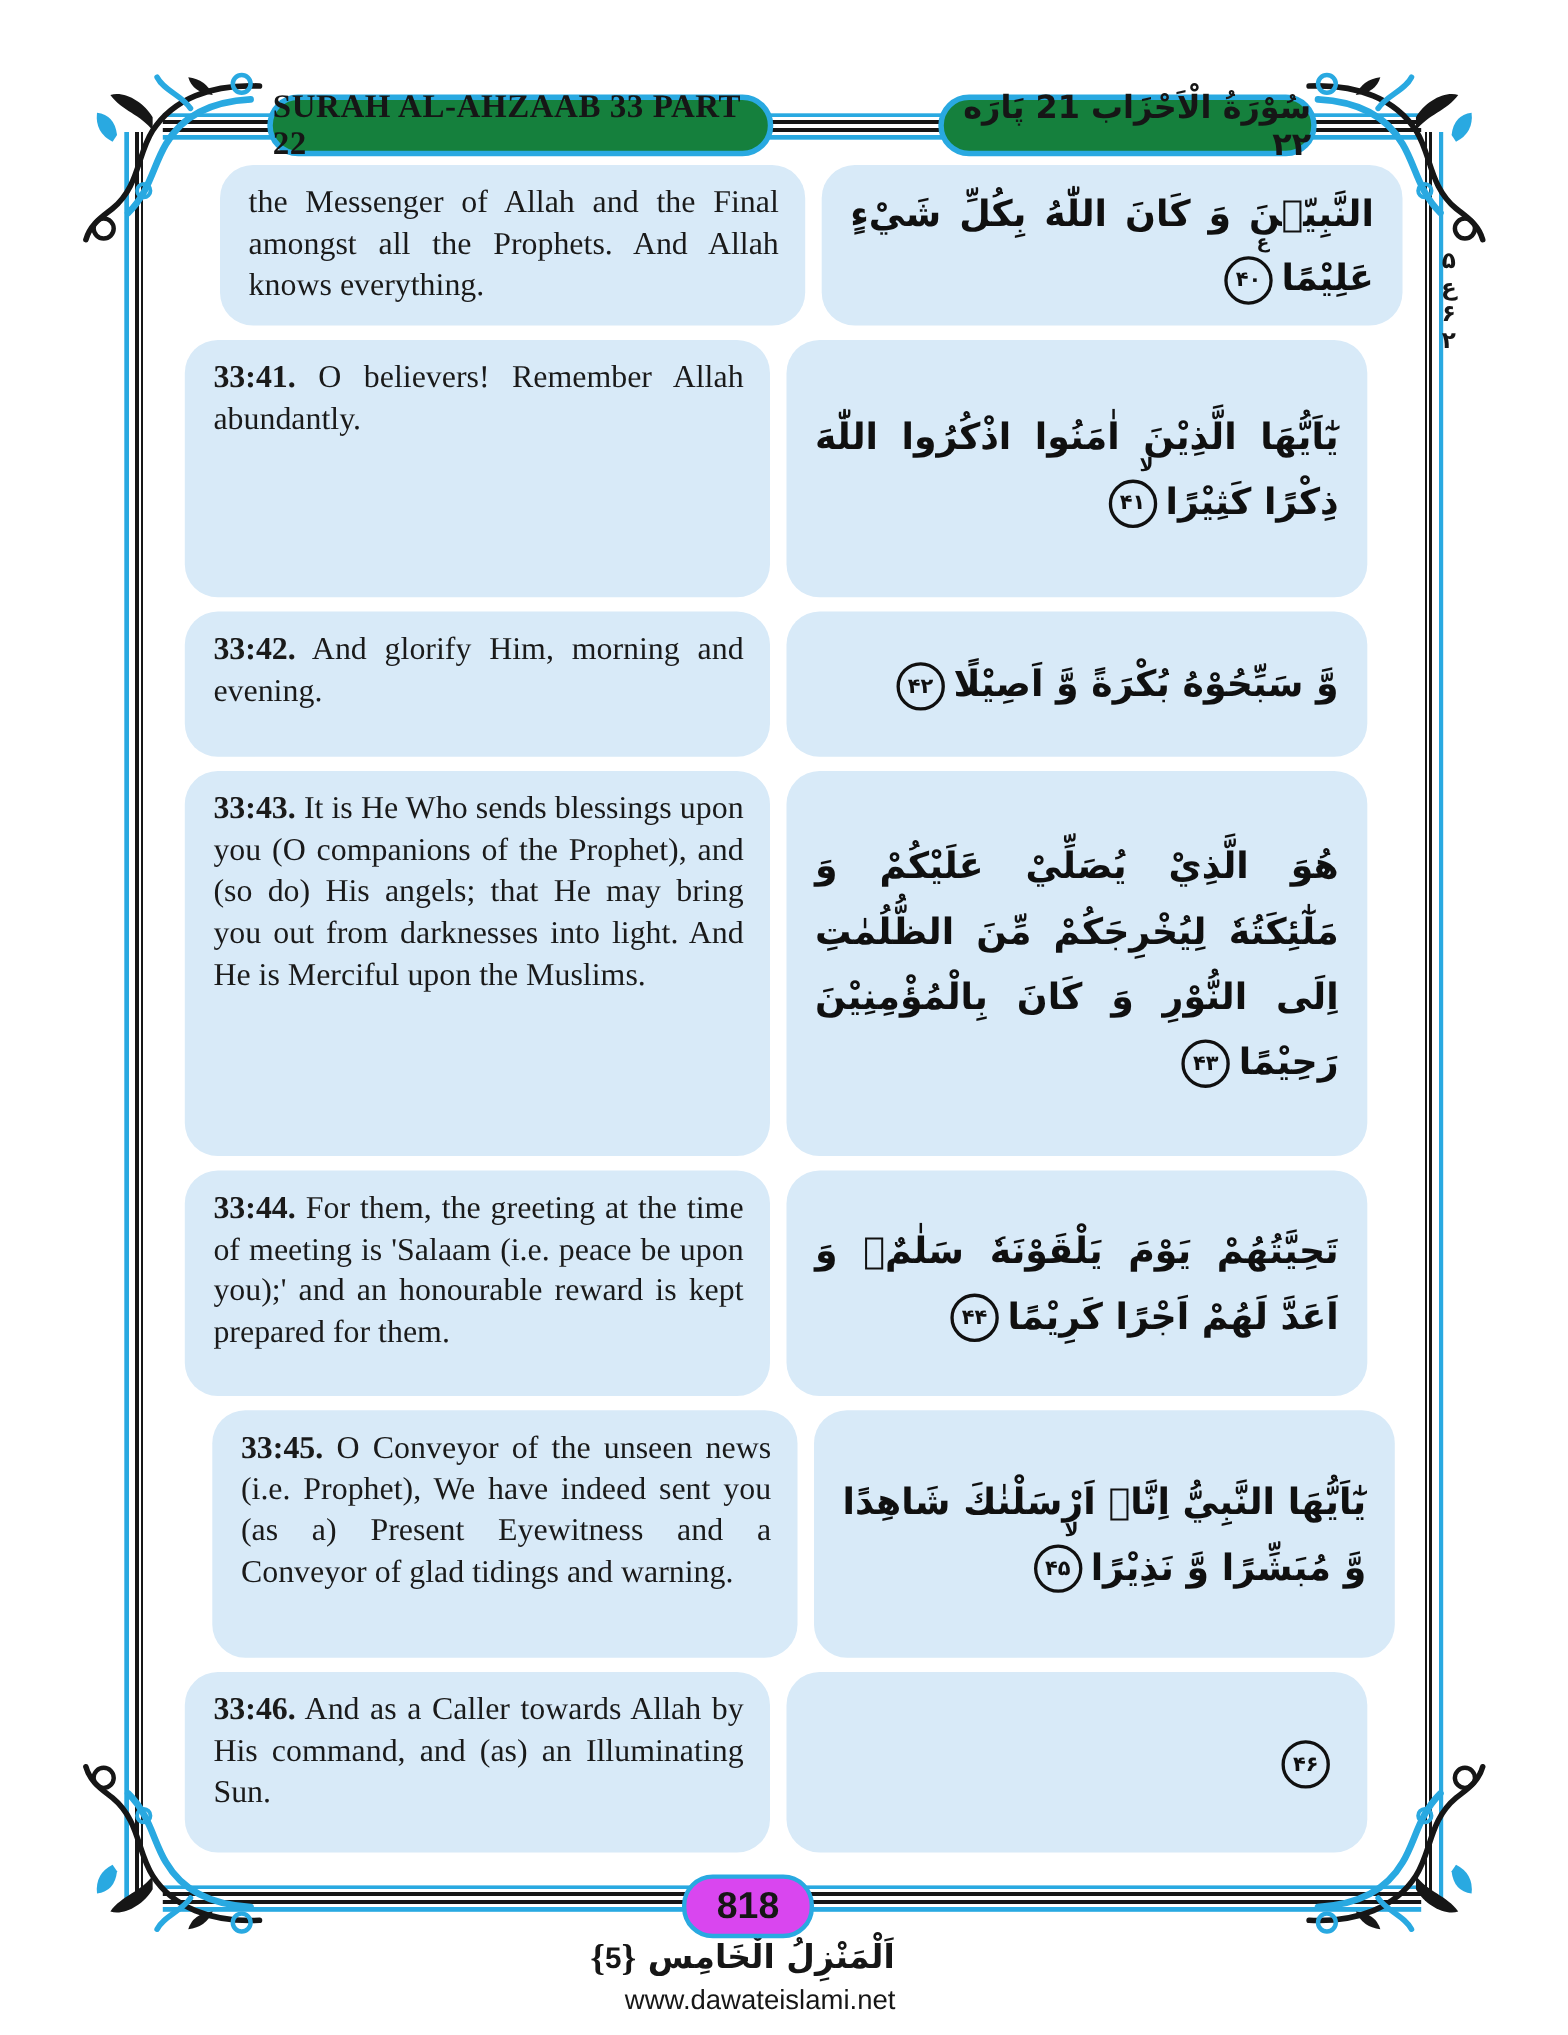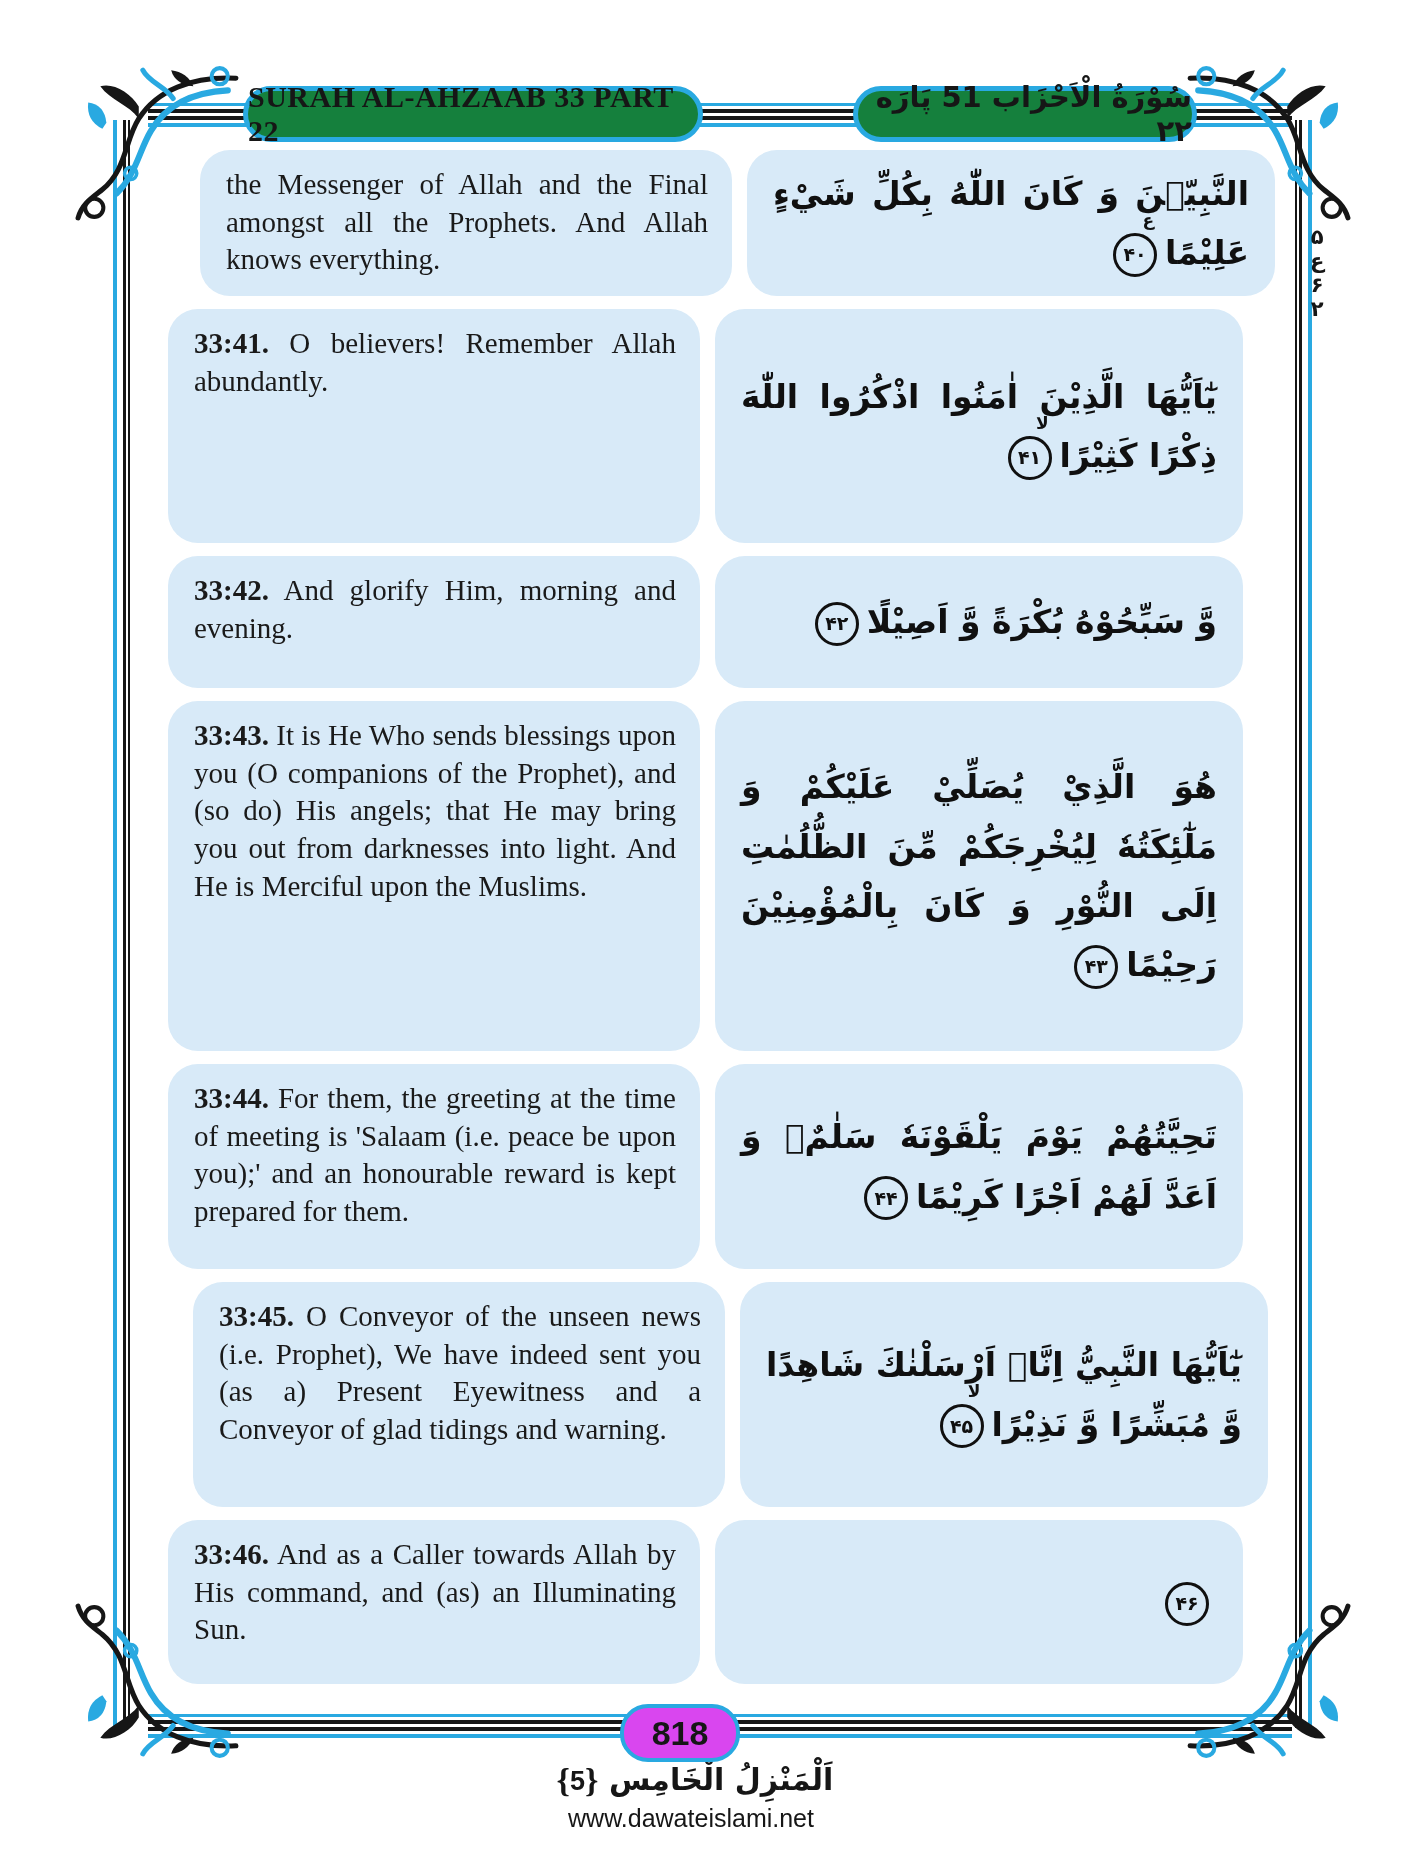--- a/index.html
+++ b/index.html
@@ -53,21 +53,21 @@
   .ayah-num{display:inline-flex;align-items:center;justify-content:center;width:38px;height:38px;
     border:3px solid #101010;border-radius:50%;font-size:19px;line-height:1;vertical-align:middle;
     margin:0 8px;position:relative;}
   .above-mark{position:absolute;top:-24px;right:0;font-size:17px;font-weight:bold;}
 
   
   .page-pill{position:absolute;left:620px;top:1704px;width:112px;height:50px;background:#d946ef;
     border:4px solid #29A9E1;border-radius:28px;display:flex;align-items:center;justify-content:center;
     font:bold 34px "Liberation Sans",sans-serif;color:#161616;z-index:3;}
   .manzil{position:absolute;top:1762px;left:0;width:1350px;text-align:center;
-    font:bold 30px "DejaVu Sans",sans-serif;color:#161616;margin-left:20px;}
+    font:bold 30px "DejaVu Sans",sans-serif;color:#161616;}
   .manzil .bracket{font-weight:bold;font-family:"Liberation Serif",serif;font-size:34px;vertical-align:-2px;}
   .manzil .num{font:bold 27px "Liberation Sans",sans-serif;}
   .website{position:absolute;top:1804px;left:0;width:1350px;text-align:center;
     font:25px "Liberation Sans",sans-serif;color:#161616;padding-left:16px;}
 </style>
 </head>
 <body>
 
 <div class="page">
 
@@ -123,21 +123,21 @@
       <path d="M100 42 C92 30 76 26 70 14" stroke="#29A9E1" stroke-width="5"></path>
       <path d="M30 72 q-16 -8 -14 -26 q16 2 18 20 Z" fill="#29A9E1"></path>
       <circle cx="146" cy="20" r="8" stroke="#29A9E1" stroke-width="4"></circle>
       <circle cx="22" cy="150" r="9" stroke="#161616" stroke-width="4"></circle>
       <circle cx="58" cy="116" r="6" stroke="#29A9E1" stroke-width="3.5"></circle>
       <path d="M120 30 q-6 -14 -22 -16 q4 14 22 16 Z" fill="#161616"></path>
     </g>
   </svg>
 
   <div class="pill pill-left">SURAH AL-AHZAAB 33 PART 22</div>
-  <div class="pill pill-right" dir="rtl">سُوْرَةُ الْاَحْزَاب 51 پَارَه ۲۲</div>
+  <div class="pill pill-right" dir="rtl">سُوْرَةُ الْاَحْزَاب 21 پَارَه ۲۲</div>
 
   <div class="margin-note" id="margin-note">
       <div>۵</div>
       <div>ع</div>
       <div>۶</div>
       <div>۲</div>
     </div>
 
   <div class="content" id="verses">
     <div class="verse-row">

